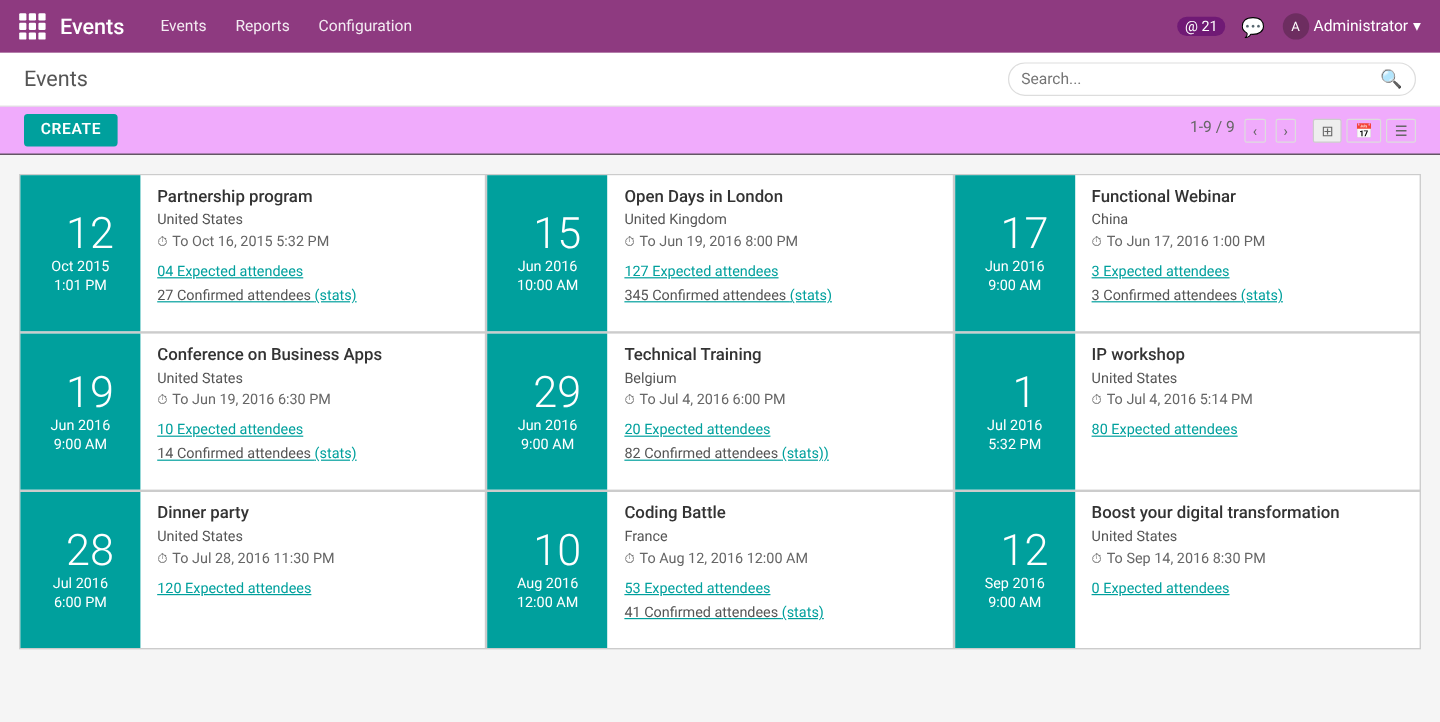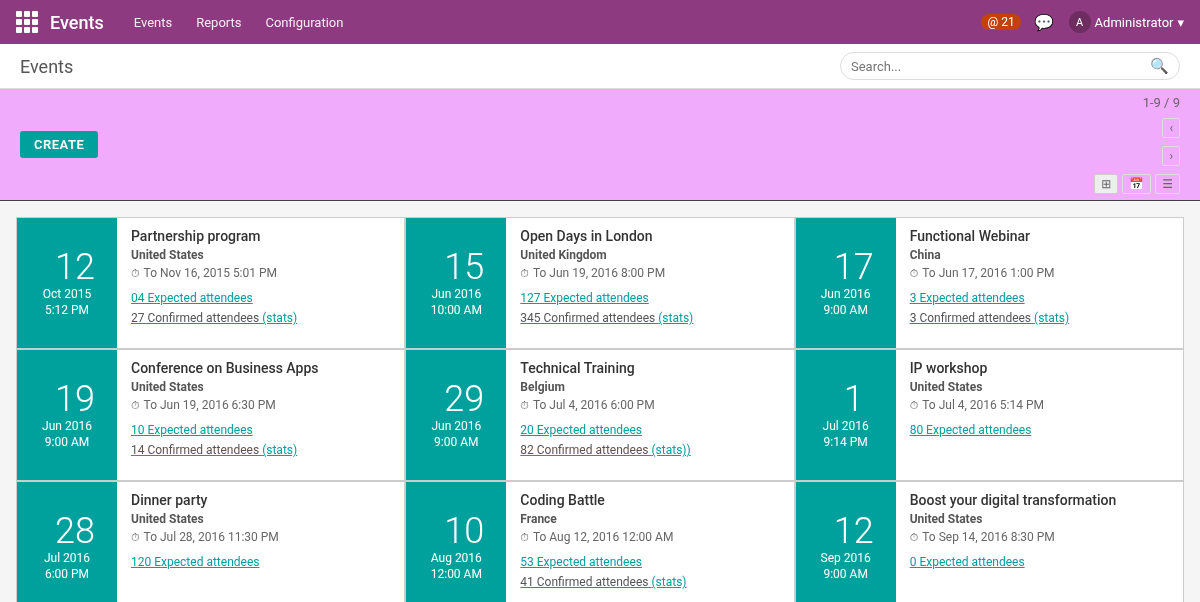--- a/index.html
+++ b/index.html
@@ -44,21 +44,21 @@
       opacity: 0.9;
     }
     .topbar-right {
       display: flex;
       align-items: center;
       gap: 14px;
       font-size: 13px;
       color: white;
     }
     .topbar-right .notif {
-      background: #c2410c;
+      background: #701a75;
       border-radius: 10px;
       padding: 1px 6px;
       font-size: 12px;
     }
 
     
     .subheader {
       background: white;
       border-bottom: 1px solid #ddd;
       padding: 8px 20px;
@@ -103,25 +103,24 @@
       border: none;
       padding: 6px 14px;
       font-size: 13px;
       font-weight: 600;
       border-radius: 3px;
       cursor: pointer;
       letter-spacing: 0.5px;
     }
     .toolbar-right {
       display: flex;
-      align-items: flex-end;
+      align-items: flex-start;
       gap: 8px;
       color: #666;
       font-size: 13px;
-      flex-direction: column;
     }
     .toolbar-right .pager-info { color: #666; }
     .toolbar-right button {
       background: none;
       border: 1px solid #ddd;
       cursor: pointer;
       padding: 2px 6px;
       border-radius: 2px;
       color: #666;
       font-size: 12px;
@@ -198,21 +197,21 @@
       flex: 1;
     }
     .event-title {
       font-size: 14px;
       font-weight: 500;
       color: #333;
       margin-bottom: 4px;
     }
     .event-country {
       font-size: 12px;
-      font-weight: 700;
+      font-weight: 400;
       color: #555;
       margin-bottom: 4px;
     }
     .event-to {
       font-size: 12px;
       color: #666;
       margin-bottom: 8px;
       display: flex;
       align-items: center;
       gap: 4px;
@@ -289,28 +288,28 @@
     </div>
   </div>
 </div>
 
 <div class="main">
   <div class="card-grid" id="event-grid">
   <div class="event-card">
     <div class="event-date-col">
       <div class="event-date-day">12</div>
       <div class="event-date-month">Oct 2015</div>
-      <div class="event-date-time">5:12 PM</div>
+      <div class="event-date-time">1:01 PM</div>
     </div>
     <div class="event-info">
       <div class="event-title">Partnership program</div>
       <div class="event-country">United States</div>
       <div class="event-to">
         <span class="clock-icon"></span>
-        <span>To Nov 16, 2015 5:01 PM</span>
+        <span>To Oct 16, 2015 5:32 PM</span>
       </div>
       <div class="event-attendees">
         <div>04 Expected attendees</div>
         <div class="confirmed">27 Confirmed attendees <span class="stats">(stats)</span></div>
       </div>
     </div>
   </div>
       <div class="event-card">
     <div class="event-date-col">
       <div class="event-date-day">15</div>
@@ -384,21 +383,21 @@
       <div class="event-attendees">
         <div>20 Expected attendees</div>
         <div class="confirmed">82 Confirmed attendees <span class="stats">(stats))</span></div>
       </div>
     </div>
   </div>
       <div class="event-card">
     <div class="event-date-col">
       <div class="event-date-day">1</div>
       <div class="event-date-month">Jul 2016</div>
-      <div class="event-date-time">9:14 PM</div>
+      <div class="event-date-time">5:32 PM</div>
     </div>
     <div class="event-info">
       <div class="event-title">IP workshop</div>
       <div class="event-country">United States</div>
       <div class="event-to">
         <span class="clock-icon"></span>
         <span>To Jul 4, 2016 5:14 PM</span>
       </div>
       <div class="event-attendees">
         <div>80 Expected attendees</div>

